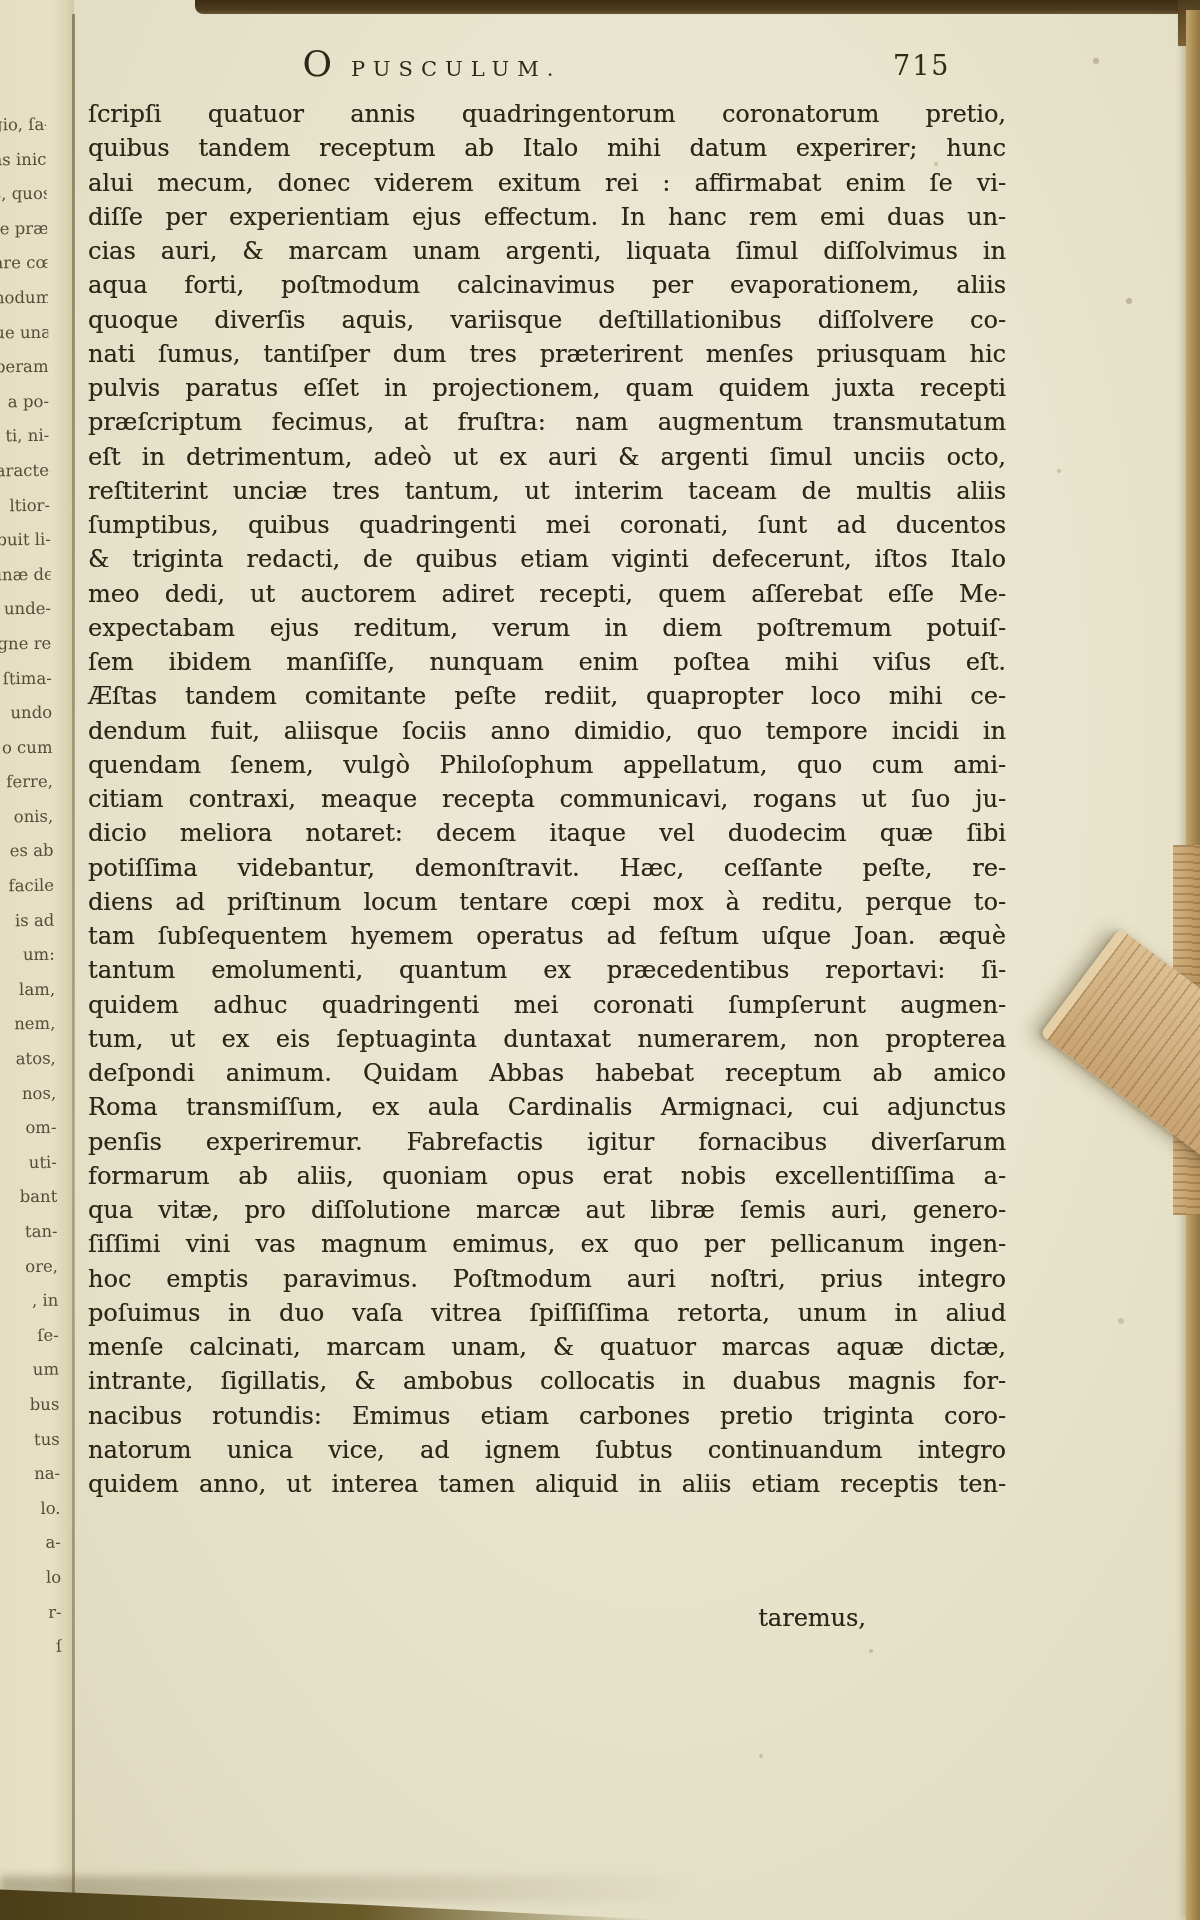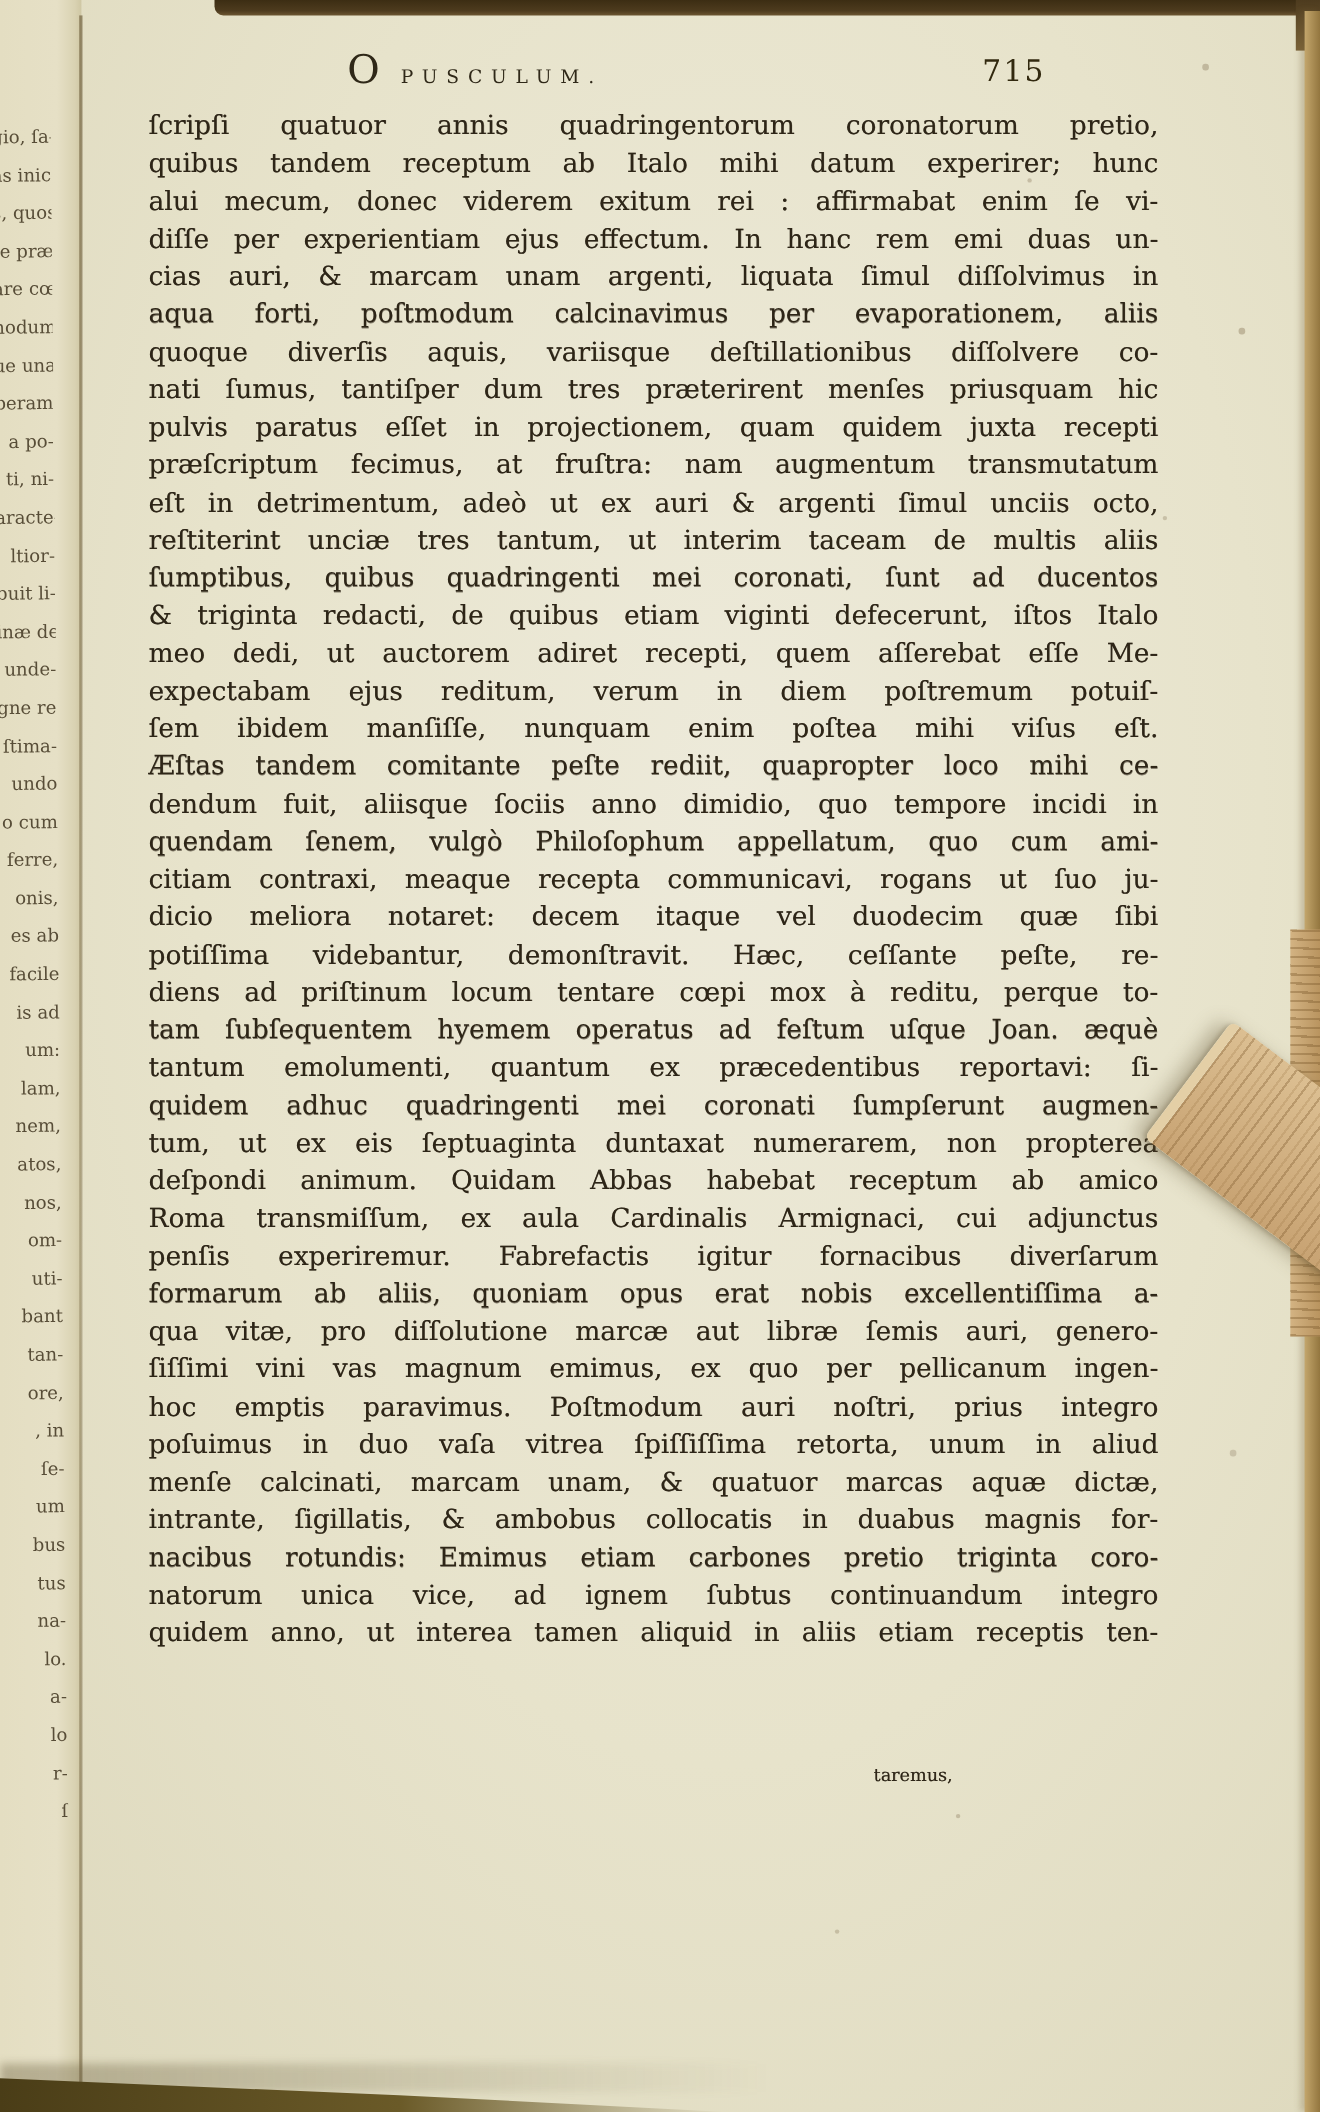--- a/index.html
+++ b/index.html
@@ -72,38 +72,37 @@
     background:linear-gradient(to right, rgba(90,78,45,.35), rgba(90,78,45,0));
     filter:blur(4px);
   }
   
   .page{position:absolute;left:0;top:0;width:1200px;height:1920px;color:#2d2517;}
   .running-title{
     position:absolute;left:432px;top:46px;transform:translateX(-50%);
     white-space:nowrap;color:#2f2818;
   }
   .running-title .bigO{font-size:36px;line-height:36px;}
-  .running-title .rest{font-size:17px;letter-spacing:8px;margin-left:19px;}
+  .running-title .rest{font-size:21px;letter-spacing:8px;margin-left:19px;}
   .page-number{
     position:absolute;left:893px;top:50px;font-size:27px;letter-spacing:2px;color:#32290f;
   }
   .body-text{
     position:absolute;left:88px;top:97px;width:918px;
     font-size:24px;line-height:34.25px;
     text-shadow:0.25px 0.25px 0 rgba(45,37,23,.55);
-    margin-left:47px;
   }
   .line{
     text-align:justify;text-align-last:justify;
     height:34.25px;overflow:visible;white-space:normal;
   }
   .catchword{
     position:absolute;left:88px;top:1604px;width:918px;
     box-sizing:border-box;padding-right:140px;
-    text-align:right;font-size:16px;color:#2d2517;
+    text-align:right;font-size:24px;color:#2d2517;
     text-shadow:0.25px 0.25px 0 rgba(45,37,23,.55);
   }
   .specks{position:absolute;left:0;top:0;width:2px;height:2px;border-radius:50%;
     box-shadow:
       1128px 300px 0 2px rgba(120,100,70,.35),
       935px 163px 0 1px rgba(120,100,70,.30),
       1095px 60px 0 2px rgba(110,90,60,.30),
       1058px 470px 0 1px rgba(120,100,70,.28),
       870px 1650px 0 1px rgba(120,100,70,.30),
       760px 1755px 0 1px rgba(120,100,70,.28),

